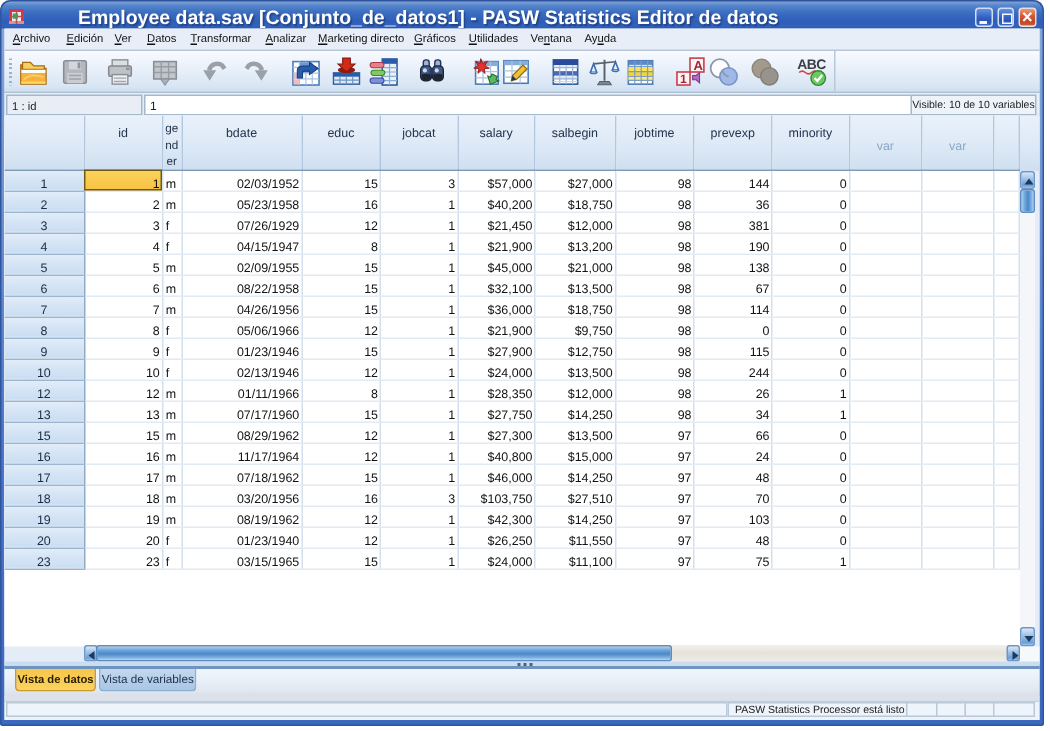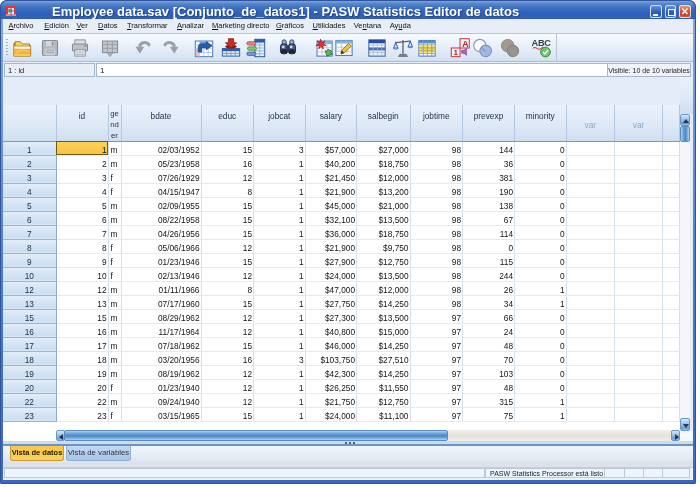--- a/index.html
+++ b/index.html
@@ -28,21 +28,21 @@
 #toolbar{position:absolute;left:3px;top:34px;width:690px;height:27px;
 background:linear-gradient(180deg,#f8fbff 0%,#eaf1fa 40%,#d9e6f4 85%,#cfdff1 100%);border-bottom:1px solid #aebfd2;}
 #toolsec{position:absolute;left:0;top:0;width:553px;height:27px;border-right:1px solid #b8c8da;}
 #grip{position:absolute;left:3px;top:5px;width:1.5px;height:18px;background:repeating-linear-gradient(180deg,#9cb2ca 0 1.2px,transparent 1.2px 3px);}
 .ico{position:absolute;top:37px;width:22px;height:22px;}
 
 #cellref{position:absolute;left:3px;top:62px;width:690px;height:15px;background:#e7eef8;border-bottom:1px solid #8aa5c2;}
 .reffield{position:absolute;top:1px;height:12px;background:#fff;border:1px solid #a4b8cc;font-size:8px;color:#222;line-height:13px;white-space:nowrap;overflow:hidden;}
 
 #gridarea{position:absolute;left:3px;top:77px;width:690px;height:366px;background:#e4edf7;}
-#gridwrap{position:absolute;left:0px;top:0px;width:677px;height:354px;overflow:hidden;background:#fff;margin-top:28px;}
+#gridwrap{position:absolute;left:0px;top:0px;width:677px;height:354px;overflow:hidden;background:#fff;}
 table{border-collapse:collapse;table-layout:fixed;}
 td,th{padding:0;margin:0;overflow:hidden;white-space:nowrap;font-weight:normal;}
 .hdr th{height:36px;box-sizing:border-box;background:linear-gradient(180deg,#e9f1fb 0%,#dde9f6 55%,#cfdff0 100%);
 border-right:1px solid #b3c8de;border-bottom:1px solid #7e99b4;font-size:8.3px;color:#24344c;text-align:center;vertical-align:top;padding-top:5.5px;line-height:11.2px;}
 .hdr th.v{vertical-align:top;padding-top:15px;color:#8aa7c4;}
 tr.r td{height:14px;box-sizing:border-box;line-height:9px;vertical-align:bottom;font-size:8.3px;color:#131313;background:#fff;border-right:1px solid #d4e0ee;border-bottom:1px solid #e2eaf3;text-align:right;padding-right:1px;}
 tr.r td.rn{background:linear-gradient(180deg,#e3edf9 0%,#d6e5f5 45%,#cadef2 100%);border-right:1px solid #8fabc8;border-bottom:1px solid #9db6d0;text-align:center;padding-right:0;color:#1c2c44;}
 tr.r td.g{text-align:left;padding-left:2px;padding-right:0;}
 tr.r td.sel{background:linear-gradient(180deg,#fbd35c 0%,#f7c243 100%);outline:1px solid #6e5a14;outline-offset:-1px;}
 
@@ -442,21 +442,21 @@
             <td></td>
             <td></td>
           </tr>
           <tr class="r">
             <td class="rn">12</td>
             <td>12</td>
             <td class="g">m</td>
             <td>01/11/1966</td>
             <td>8</td>
             <td>1</td>
-            <td>$47,000</td>
+            <td>$28,350</td>
             <td>$12,000</td>
             <td>98</td>
             <td>26</td>
             <td>1</td>
             <td></td>
             <td></td>
             <td></td>
           </tr>
           <tr class="r">
             <td class="rn">13</td>
@@ -559,36 +559,20 @@
             <td>20</td>
             <td class="g">f</td>
             <td>01/23/1940</td>
             <td>12</td>
             <td>1</td>
             <td>$26,250</td>
             <td>$11,550</td>
             <td>97</td>
             <td>48</td>
             <td>0</td>
-            <td></td>
-            <td></td>
-            <td></td>
-          </tr>
-          <tr class="r">
-            <td class="rn">22</td>
-            <td>22</td>
-            <td class="g">m</td>
-            <td>09/24/1940</td>
-            <td>12</td>
-            <td>1</td>
-            <td>$21,750</td>
-            <td>$12,750</td>
-            <td>97</td>
-            <td>315</td>
-            <td>1</td>
             <td></td>
             <td></td>
             <td></td>
           </tr>
           <tr class="r">
             <td class="rn">23</td>
             <td>23</td>
             <td class="g">f</td>
             <td>03/15/1965</td>
             <td>15</td>

